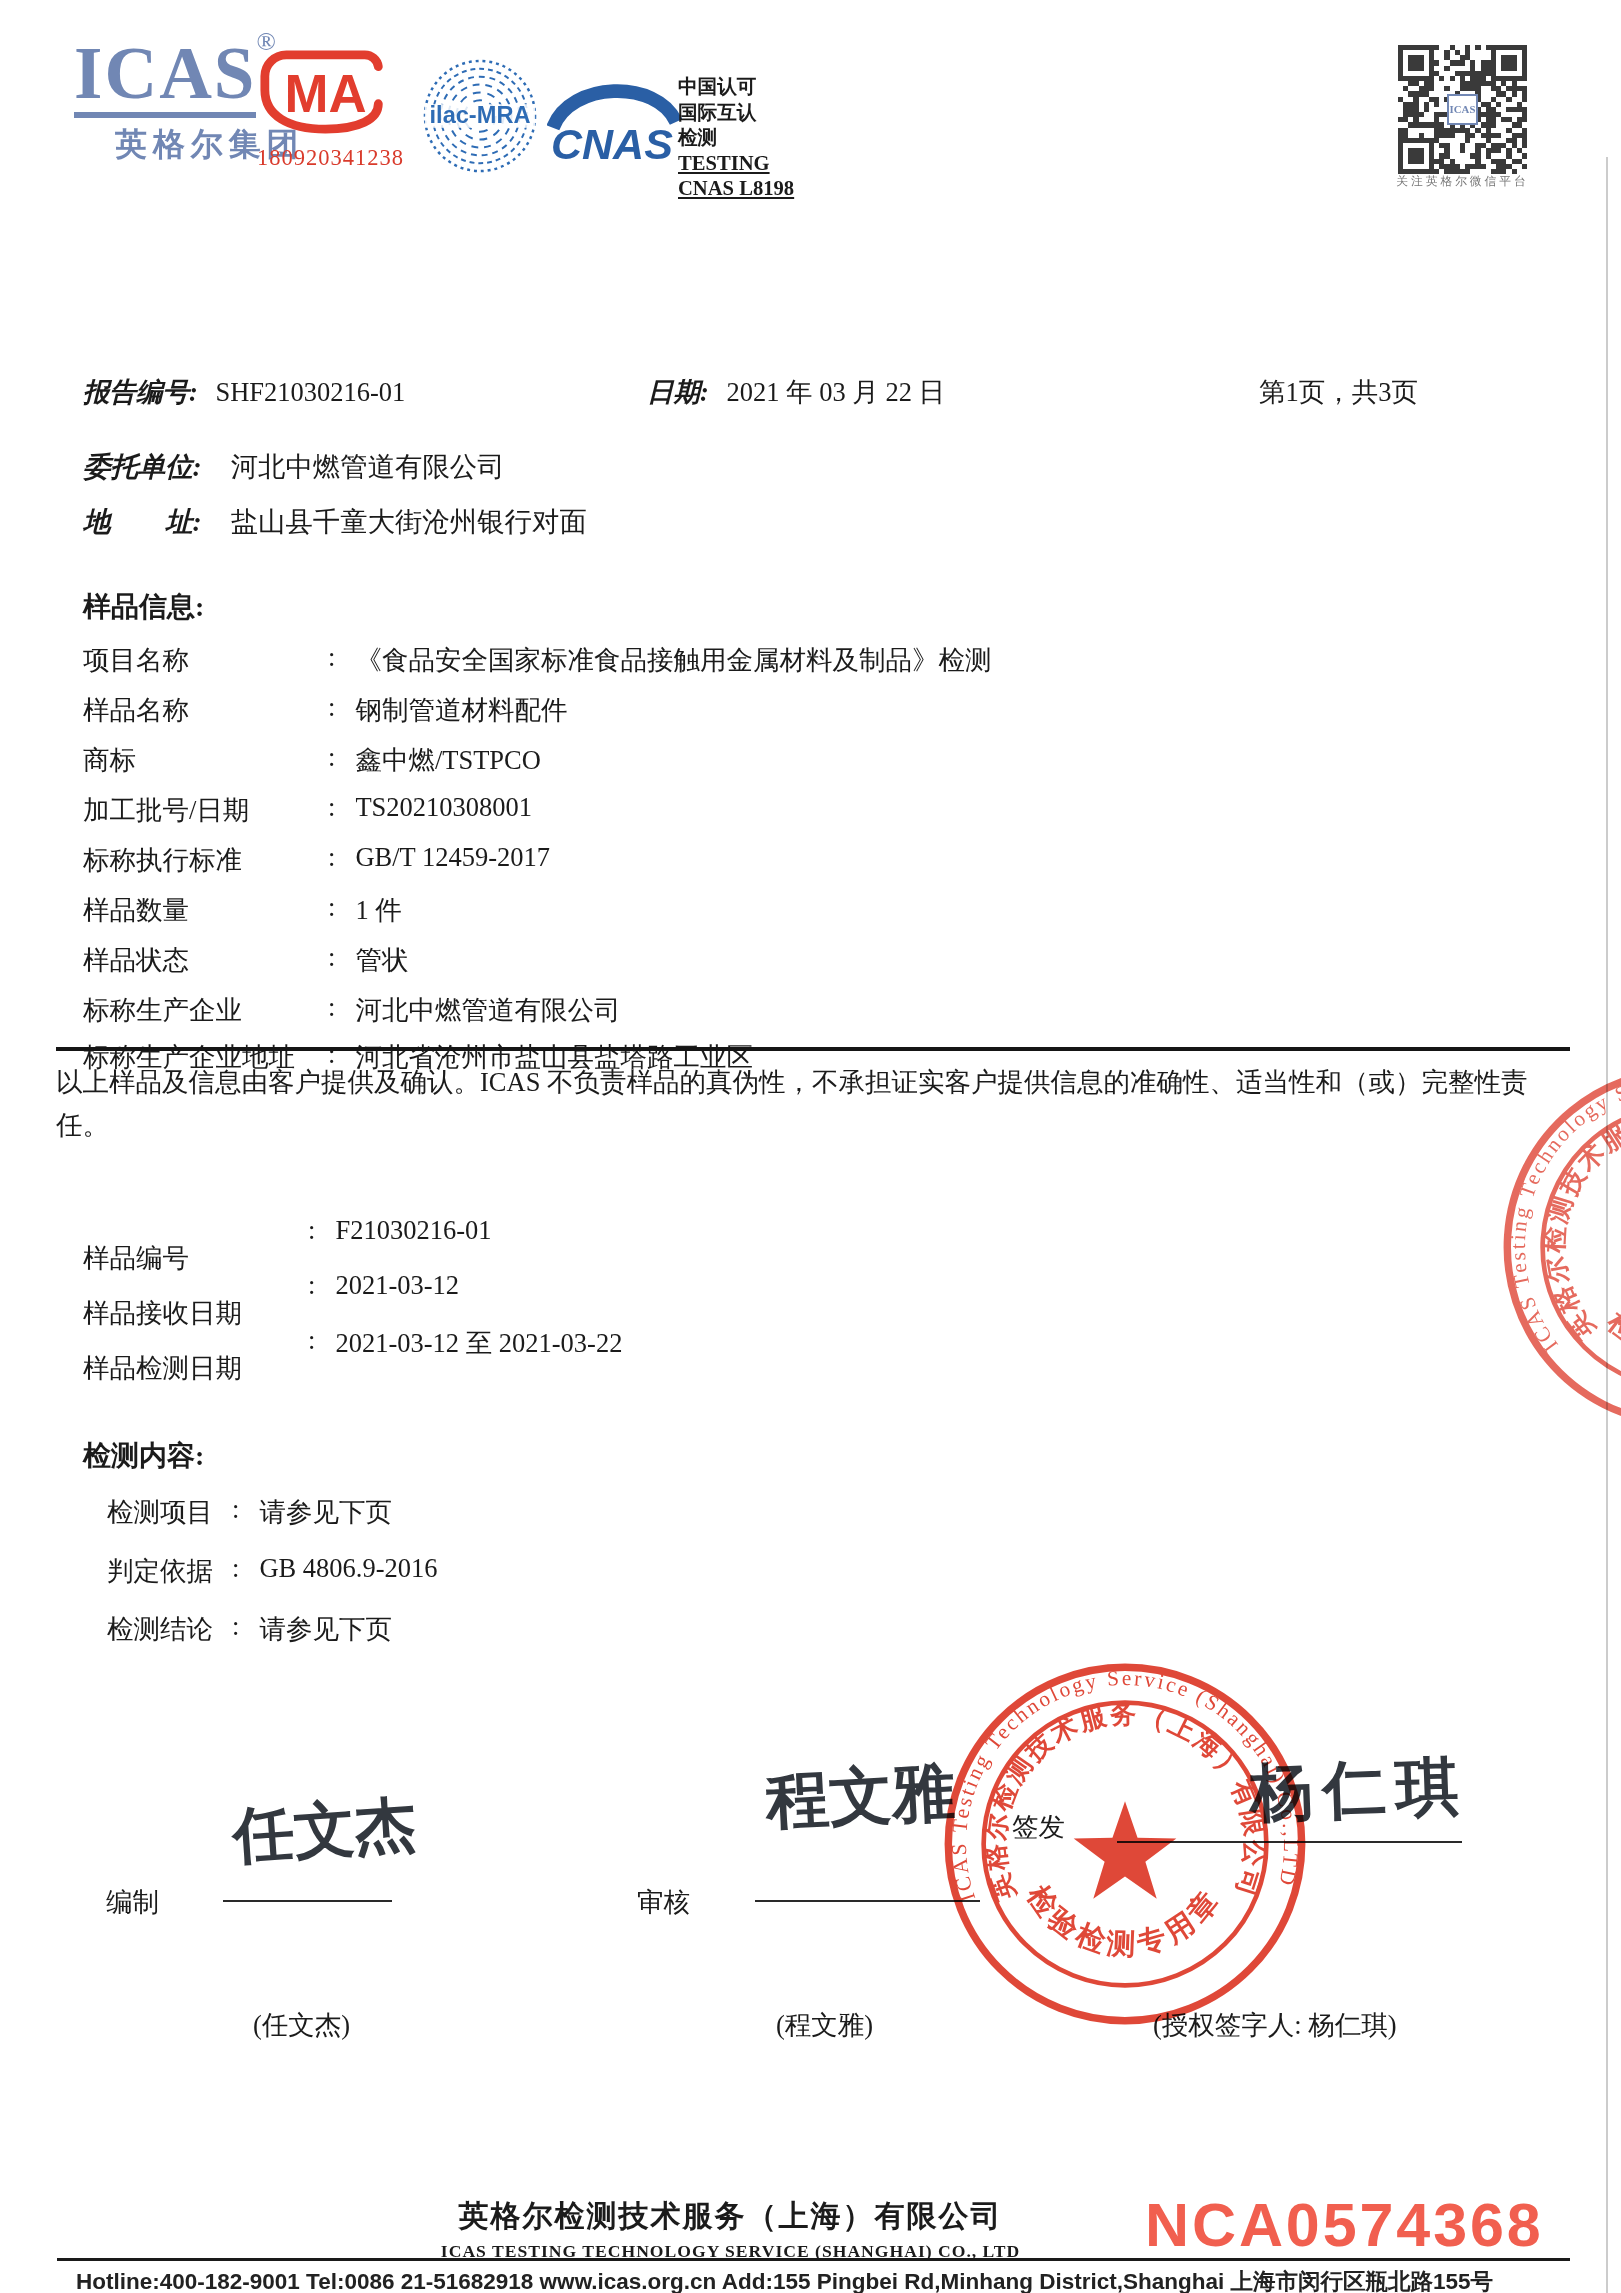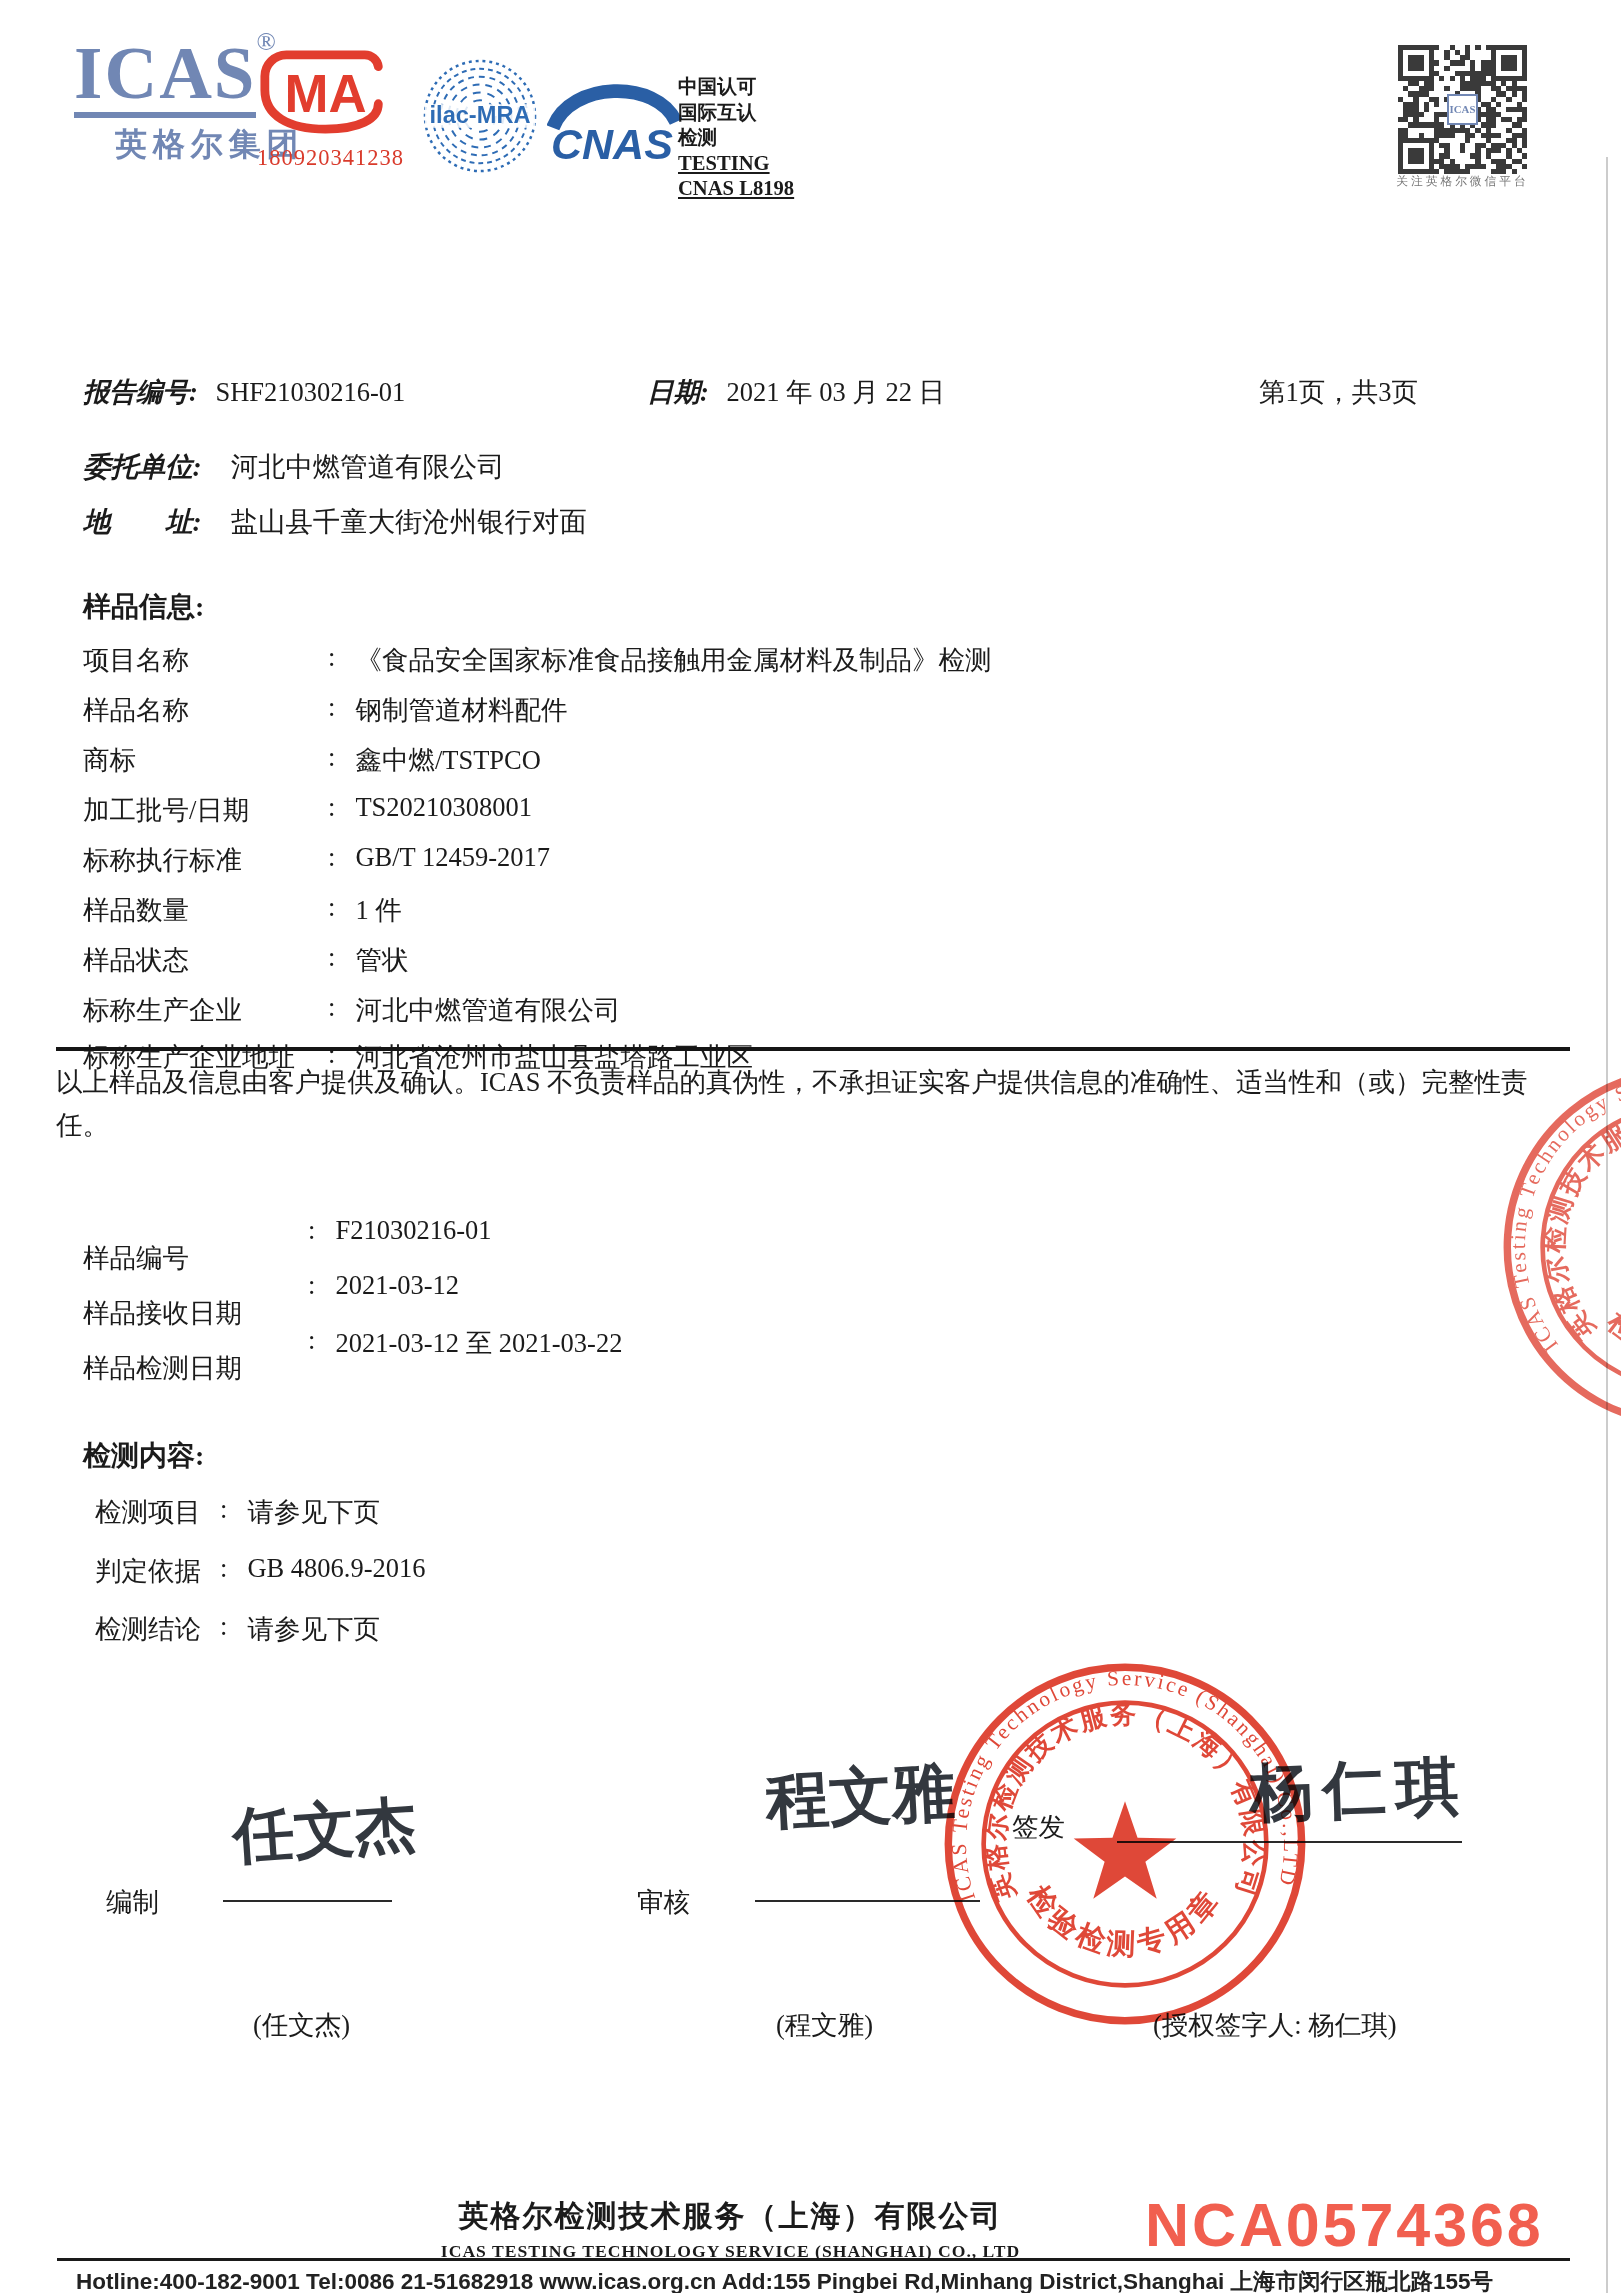--- a/index.html
+++ b/index.html
@@ -44,21 +44,21 @@
   
   .client-row{font-size:27.4px;left:83px;text-align:center;}
   .client-row .v{margin-left:29px;font-weight:400;}
 
   
   .sec-title{left:83px;font-size:28px;font-weight:700;}
   .info-row{position:absolute;left:83px;display:flex;font-size:26.5px;white-space:nowrap;}
   .info-row .lbl{width:245px;flex:0 0 auto;}
   .info-row .col{width:27.4px;flex:0 0 auto;}
   .dates .lbl{width:225px;margin-top:25px;}
-  .tc .lbl{width:125px;}
+  .tc .lbl{width:125px;margin-left:12px;}
   .tc{left:95px;}
 
   
   .disclaimer{left:56px;top:1047px;width:1514px;border-top:4.9px solid #151515;padding-top:9.8px;
     font-size:26.5px;line-height:43px;}
 
   
   .sig-label{font-size:26.5px;}
   .sig-hand{font-family:"Liberation Serif","DejaVu Serif",serif;font-weight:700;color:#33383f;white-space:nowrap;}
   .sig-line{position:absolute;border-top:2.9px solid #2a2a2a;}

